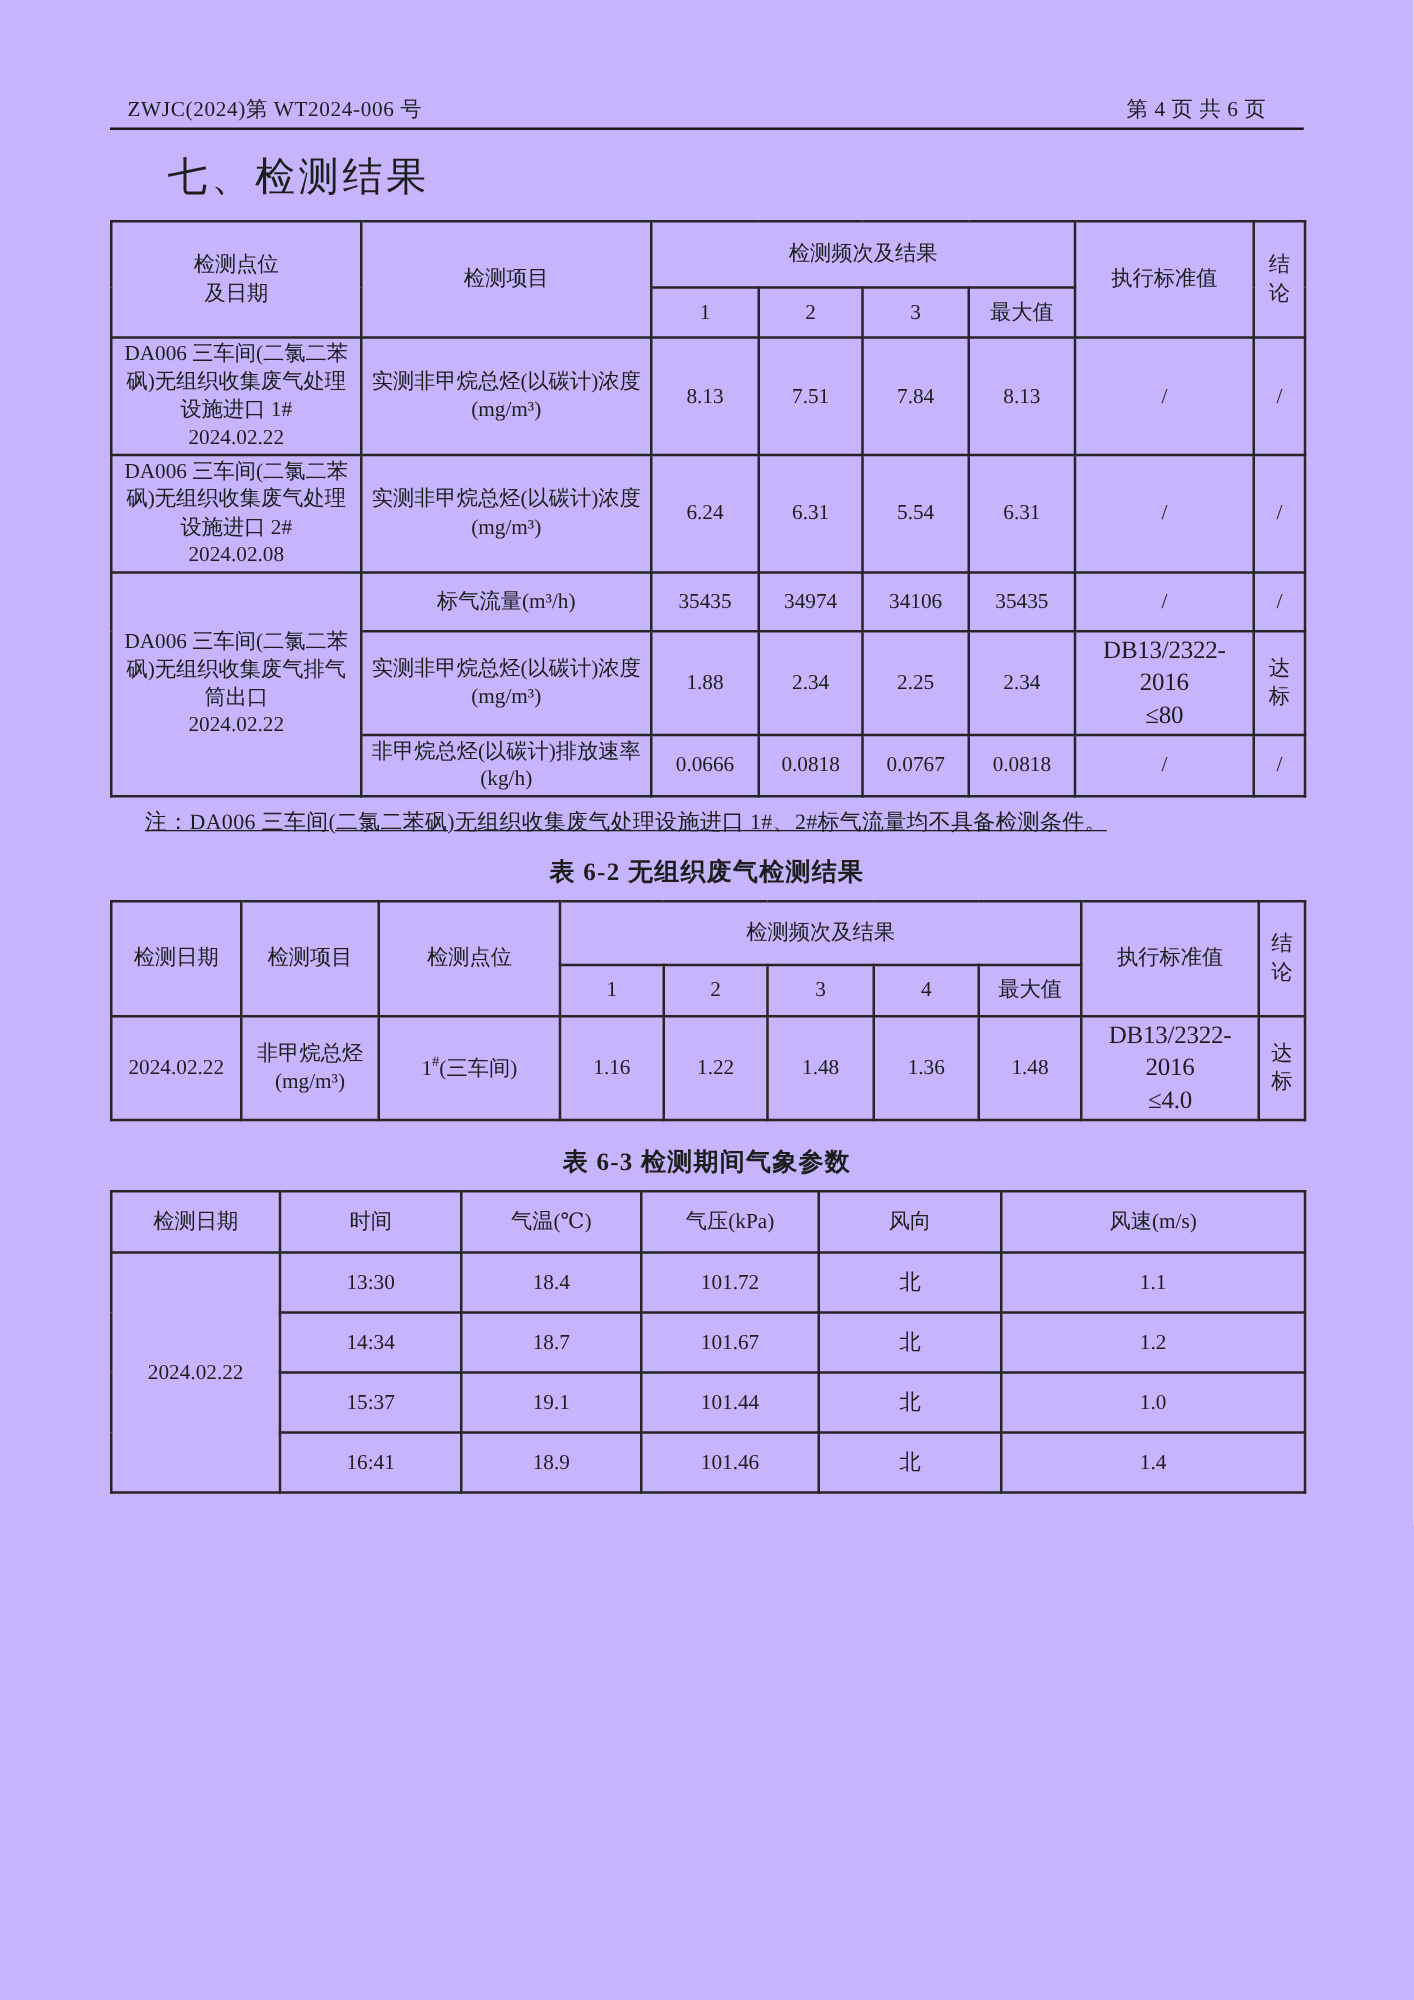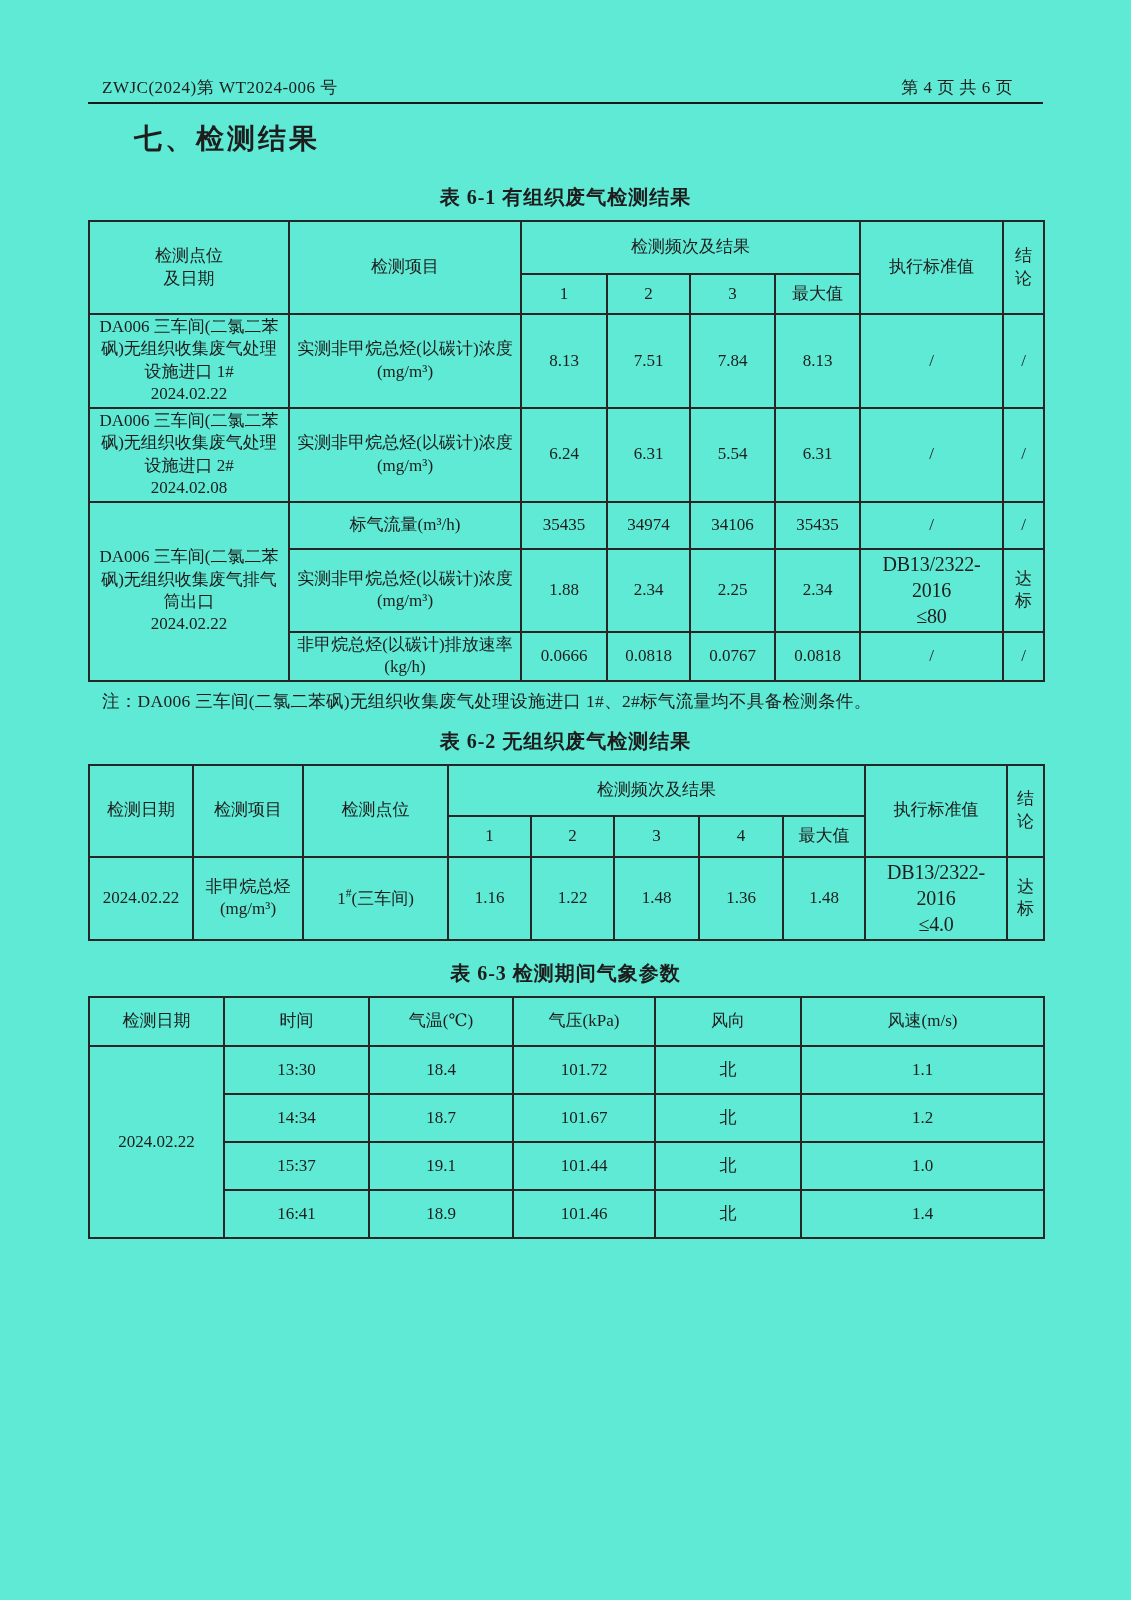--- a/index.html
+++ b/index.html
@@ -2,39 +2,39 @@
 <html><head>
 <meta charset="utf-8">
 <style>
   * { box-sizing: border-box; }
   html, body { margin: 0; padding: 0; background: #ffffff; }
   .page {
     position: relative;
     width: 1131px;
     height: 1600px;
     margin: 0 auto;
-    background: #5eead4;
+    background: #c4b5fd;
     font-family: "Liberation Serif", "DejaVu Serif", serif;
     color: #1d1d1d;
     padding: 76px 88px 0 88px;
     overflow: hidden;
   }
   .doc-header {
     display: flex;
     justify-content: space-between;
     align-items: flex-end;
     border-bottom: 2px solid #1a1a1a;
     padding: 0 30px 3px 14px;
     font-size: 17px;
     letter-spacing: 0.5px;
   }
   .section-title {
     margin: 16px 0 12px 46px;
-    font-size: 28px;
-    font-weight: bold;
+    font-size: 32px;
+    font-weight: normal;
     letter-spacing: 3px;
   }
   .table-title {
     text-align: center;
     font-size: 20px;
     font-weight: bold;
     letter-spacing: 1px;
   }
   .tt1 { margin: 26px 0 9px 0; }
   .tt2 { margin: 15px 0 9px 0; }
@@ -64,39 +64,39 @@
   .t1-s3 { height: 47px; margin-top: 42px; }
   
   .t2-ha { height: 51px; }
   .t2-hb { height: 41px; }
   .t2-r  { height: 49px; }
   
   .t3-h { height: 49px; }
   .t3-r { height: 48px; }
   .note {
     font-size: 17.5px;
-    margin: 7px 0 0 14px;
+    margin: 7px 0 0 28px;
     letter-spacing: 0.3px;
+    text-decoration: underline;
   }
   sup { font-size: 0.68em; }
   .std-cell { font-size: 20px; letter-spacing: -0.2px; }
 </style>
 </head>
 <body>
 
 <div class="page">
 
   <div class="doc-header">
     <span>ZWJC(2024)第 WT2024-006 号</span>
     <span>第 4 页 共 6 页</span>
   </div>
 
   <div class="section-title">七、检测结果</div>
 
-  <div class="table-title tt1">表 6-1 有组织废气检测结果</div>
 
   <table>
     <colgroup>
       <col style="width:200px">
         <col style="width:232px">
       <col style="width:86px">
         <col style="width:83px">
         <col style="width:85px">
         <col style="width:85px">
       <col style="width:143px">

